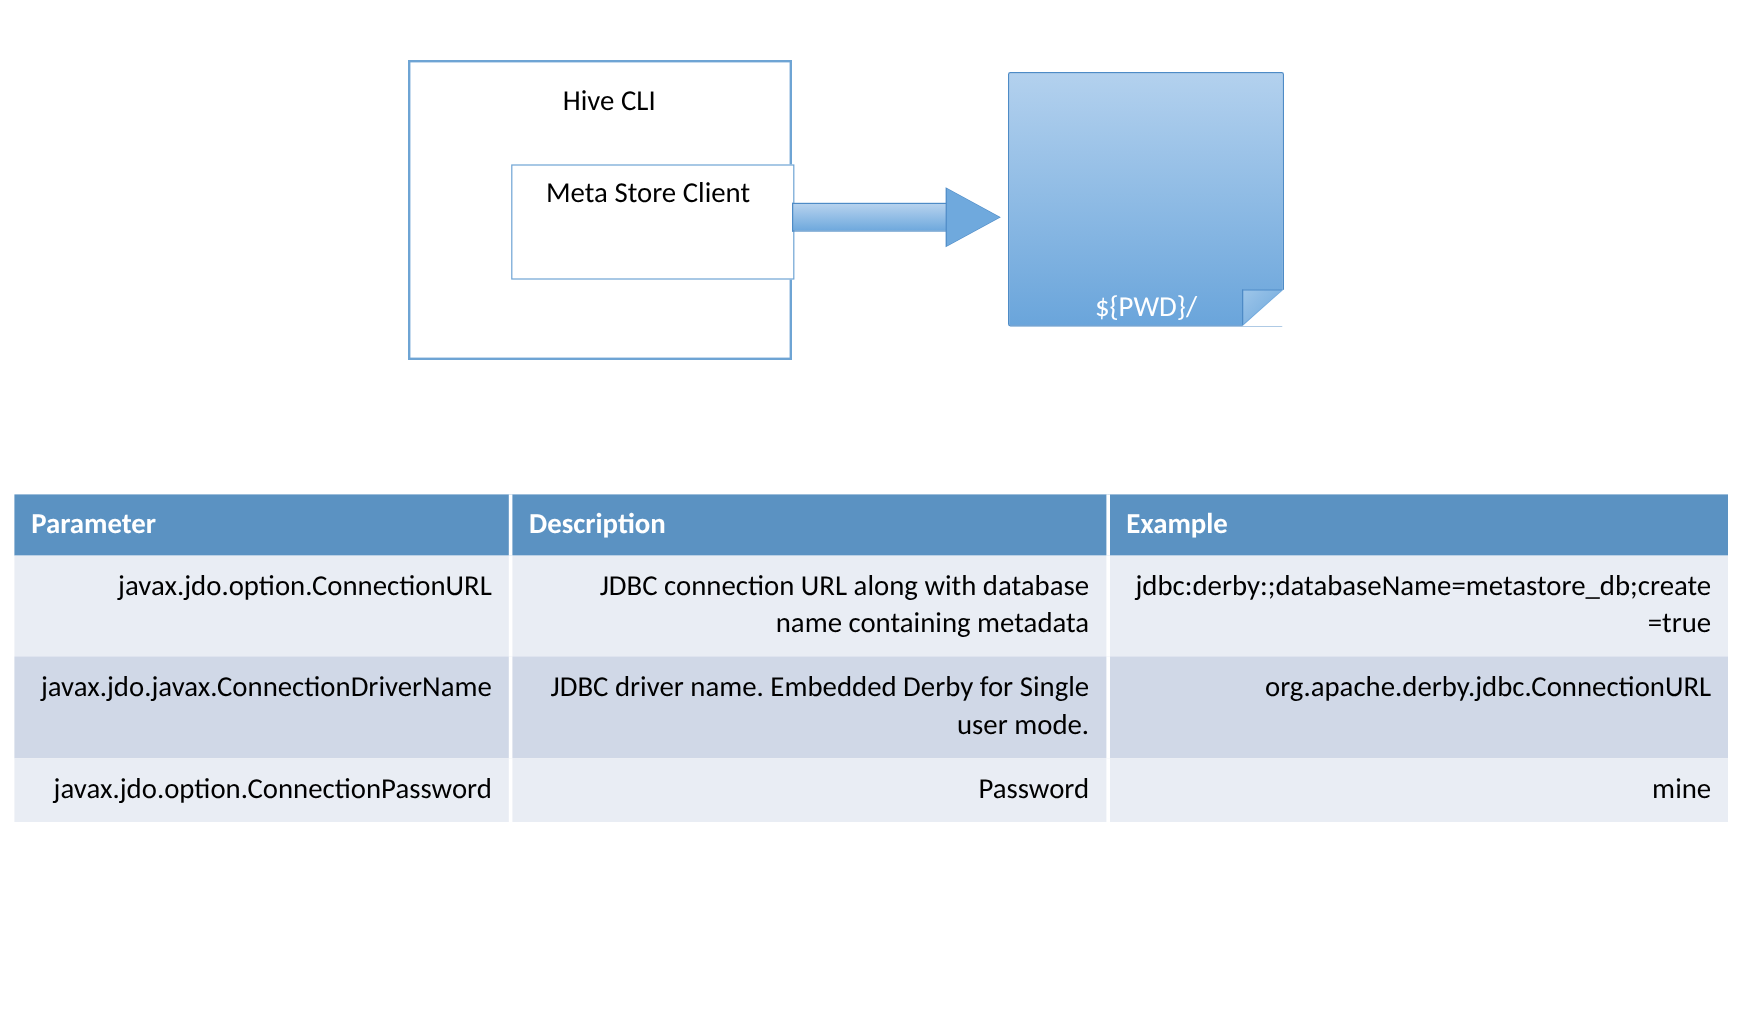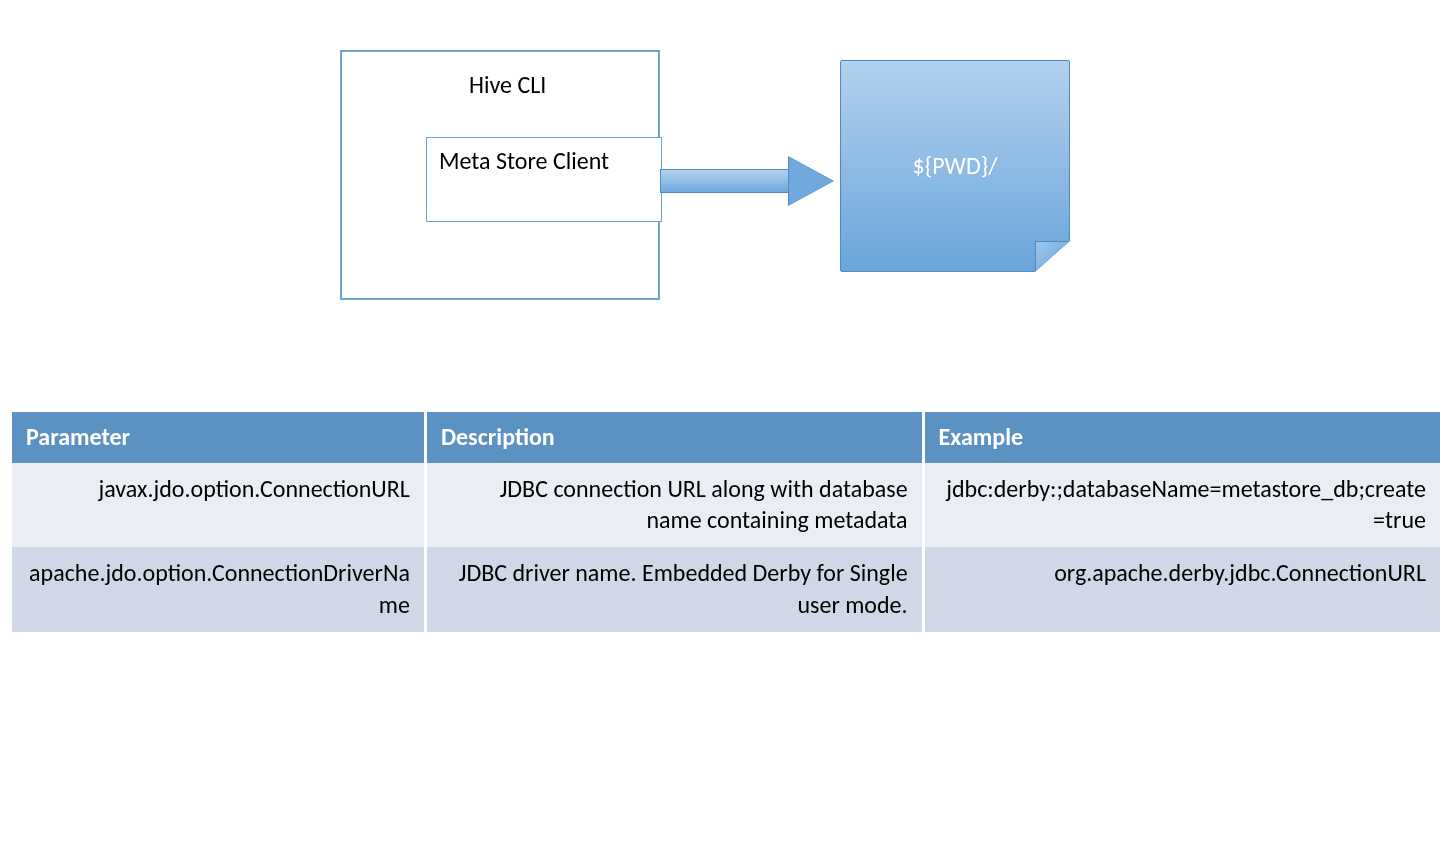--- a/index.html
+++ b/index.html
@@ -36,24 +36,24 @@
     font-size: 24px;
     font-weight: 400;
     color: #000;
     margin-left: 22px;
   }
   .meta-box {
     position: absolute;
     top: 85px;
     left: 84px;
     width: 236px;
-    height: 85px;
+    height: 96px;
     border: 1px solid #6ea4d4;
     background: #ffffff;
-    padding: 8px 12px;
+    padding: 8px 28px;
     font-size: 24px;
     color: #000;
     line-height: 1.25;
   }
 
   
   .arrow {
     position: absolute;
     left: 320px;
     top: 110px;
@@ -99,21 +99,21 @@
     width: 230px;
     height: 212px;
     background: linear-gradient(to bottom, #b3d1ee 0%, #6aa5db 100%);
     border: 1px solid #4e8bc6;
     border-radius: 2px;
     color: #ffffff;
     font-size: 24px;
     text-align: center;
     display: flex;
     flex-direction: column;
-    justify-content: center;
+    justify-content: flex-end;
     line-height: 1.3;
   }
   .note .fold {
     position: absolute;
     right: 0;
     bottom: 0;
     width: 34px;
     height: 30px;
     background: linear-gradient(135deg, #9ec6e9 0%, #6aa5db 100%);
     border-top: 1px solid #4e8bc6;
@@ -199,18 +199,23 @@
       <th class="col-example">Example</th>
     </tr>
   </thead>
   <tbody>
     <tr>
       <td>javax.jdo.option.ConnectionURL</td>
       <td>JDBC connection URL along with database name containing metadata</td>
       <td>jdbc:derby:;databaseName=metastore_db;create=true</td>
     </tr>
     <tr>
-      <td>apache.jdo.option.ConnectionDriverName</td>
+      <td>javax.jdo.javax.ConnectionDriverName</td>
       <td>JDBC driver name. Embedded Derby for Single user mode.</td>
       <td>org.apache.derby.jdbc.ConnectionURL</td>
     </tr>
+    <tr>
+      <td>javax.jdo.option.ConnectionPassword</td>
+      <td>Password</td>
+      <td>mine</td>
+    </tr>
   </tbody>
 </table>
 
 </body></html>

